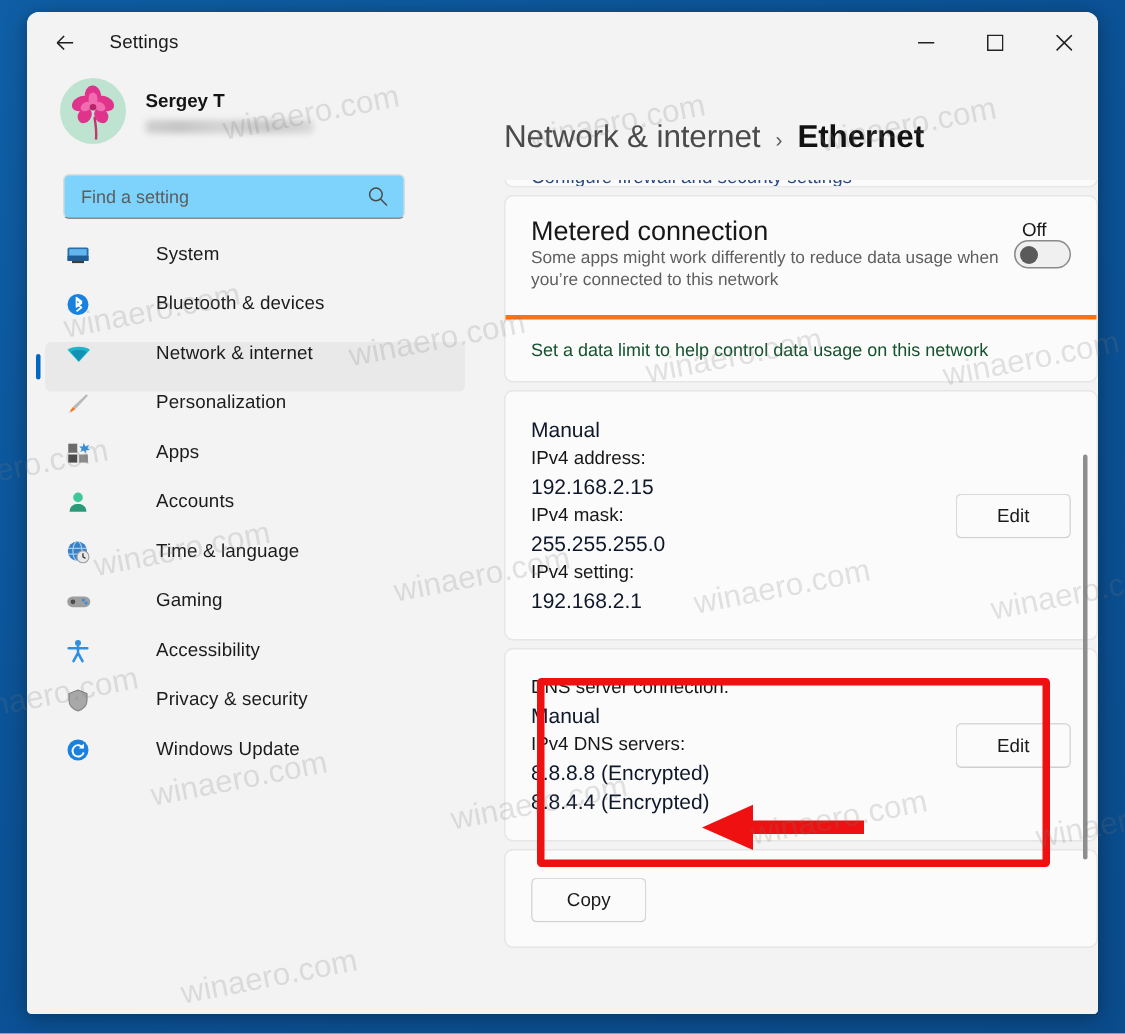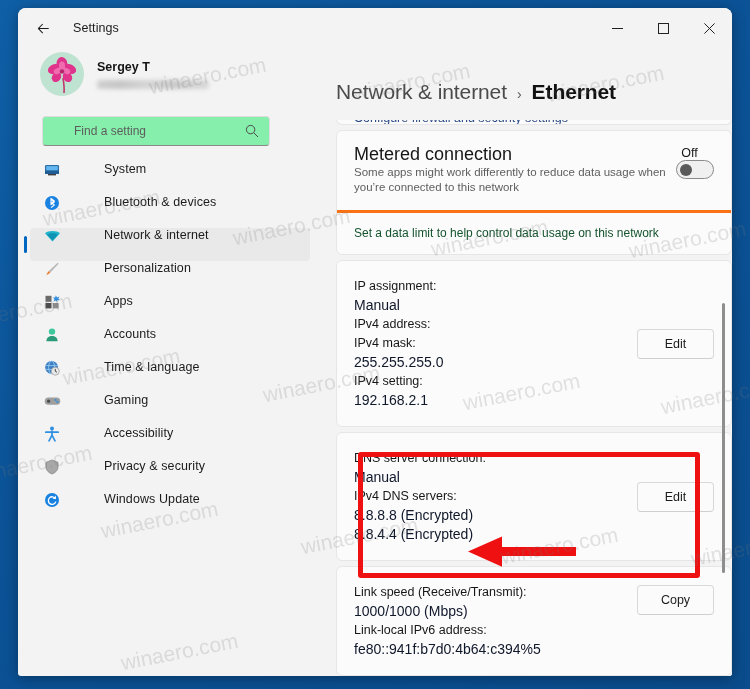--- a/index.html
+++ b/index.html
@@ -70,25 +70,25 @@
     margin-top: 5px; height: 9px; width: 112px;
     border-radius: 3px;
     background: linear-gradient(90deg,#c9c9c9,#bdbdbd 20%,#cfcfcf 45%,#c2c2c2 70%,#d4d4d4);
     filter: blur(2.2px); opacity: .85;
   }
 
   .searchbox {
     position: relative;
     margin: 20px 0 0 24px;
     width: 228px; height: 30px;
-    background: #86efac;
+    background: #7dd3fc;
     border: 1px solid #dcdcdc;
     border-bottom: 1px solid #8a8a8a;
     border-radius: 4px;
-    display: flex; align-items: center; padding-left: 20px;
+    display: flex; align-items: center;
   }
   .searchbox input {
     border: 0; outline: none; background: transparent;
     font-family: inherit; font-size: 12px; color: #5d5d5d;
     padding-left: 11px; width: 190px; height: 26px;
   }
   .searchbox input::placeholder { color: #5d5d5d; }
   .search-ico { position: absolute; right: 10px; top: 7px; color: #4a4a4a; }
 
   .navlist { margin-top: 16px; }
@@ -441,23 +441,23 @@
               <div class="knob"></div>
             </div>
           </div>
         </div>
         <a class="card-link" href="#">Set a data limit to help control data usage on this network</a>
       </div>
 
       <div class="card">
         <div class="props">
           <div class="props-list">
-            <div class="p-key">IP assignment:</div>
             <div class="p-val">Manual</div>
             <div class="p-key">IPv4 address:</div>
+            <div class="p-val">192.168.2.15</div>
             <div class="p-key">IPv4 mask:</div>
             <div class="p-val">255.255.255.0</div>
             <div class="p-key">IPv4 setting:</div>
             <div class="p-val">192.168.2.1</div>
           </div>
           <div class="props-btns">
             <button class="btn">Edit</button>
           </div>
         </div>
       </div>
@@ -472,26 +472,20 @@
 8.8.4.4 (Encrypted)</div>
           </div>
           <div class="props-btns">
             <button class="btn">Edit</button>
           </div>
         </div>
       </div>
 
       <div class="card">
         <div class="props">
-          <div class="props-list">
-            <div class="p-key">Link speed (Receive/Transmit):</div>
-            <div class="p-val">1000/1000 (Mbps)</div>
-            <div class="p-key">Link-local IPv6 address:</div>
-            <div class="p-val">fe80::941f:b7d0:4b64:c394%5</div>
-          </div>
           <div class="props-btns" style="align-items:flex-start;padding-top:2px">
             <button class="btn">Copy</button>
           </div>
         </div>
       </div>
 
     </div>
 
     <div id="scrollbar">
       <div id="scroll-thumb"></div>

